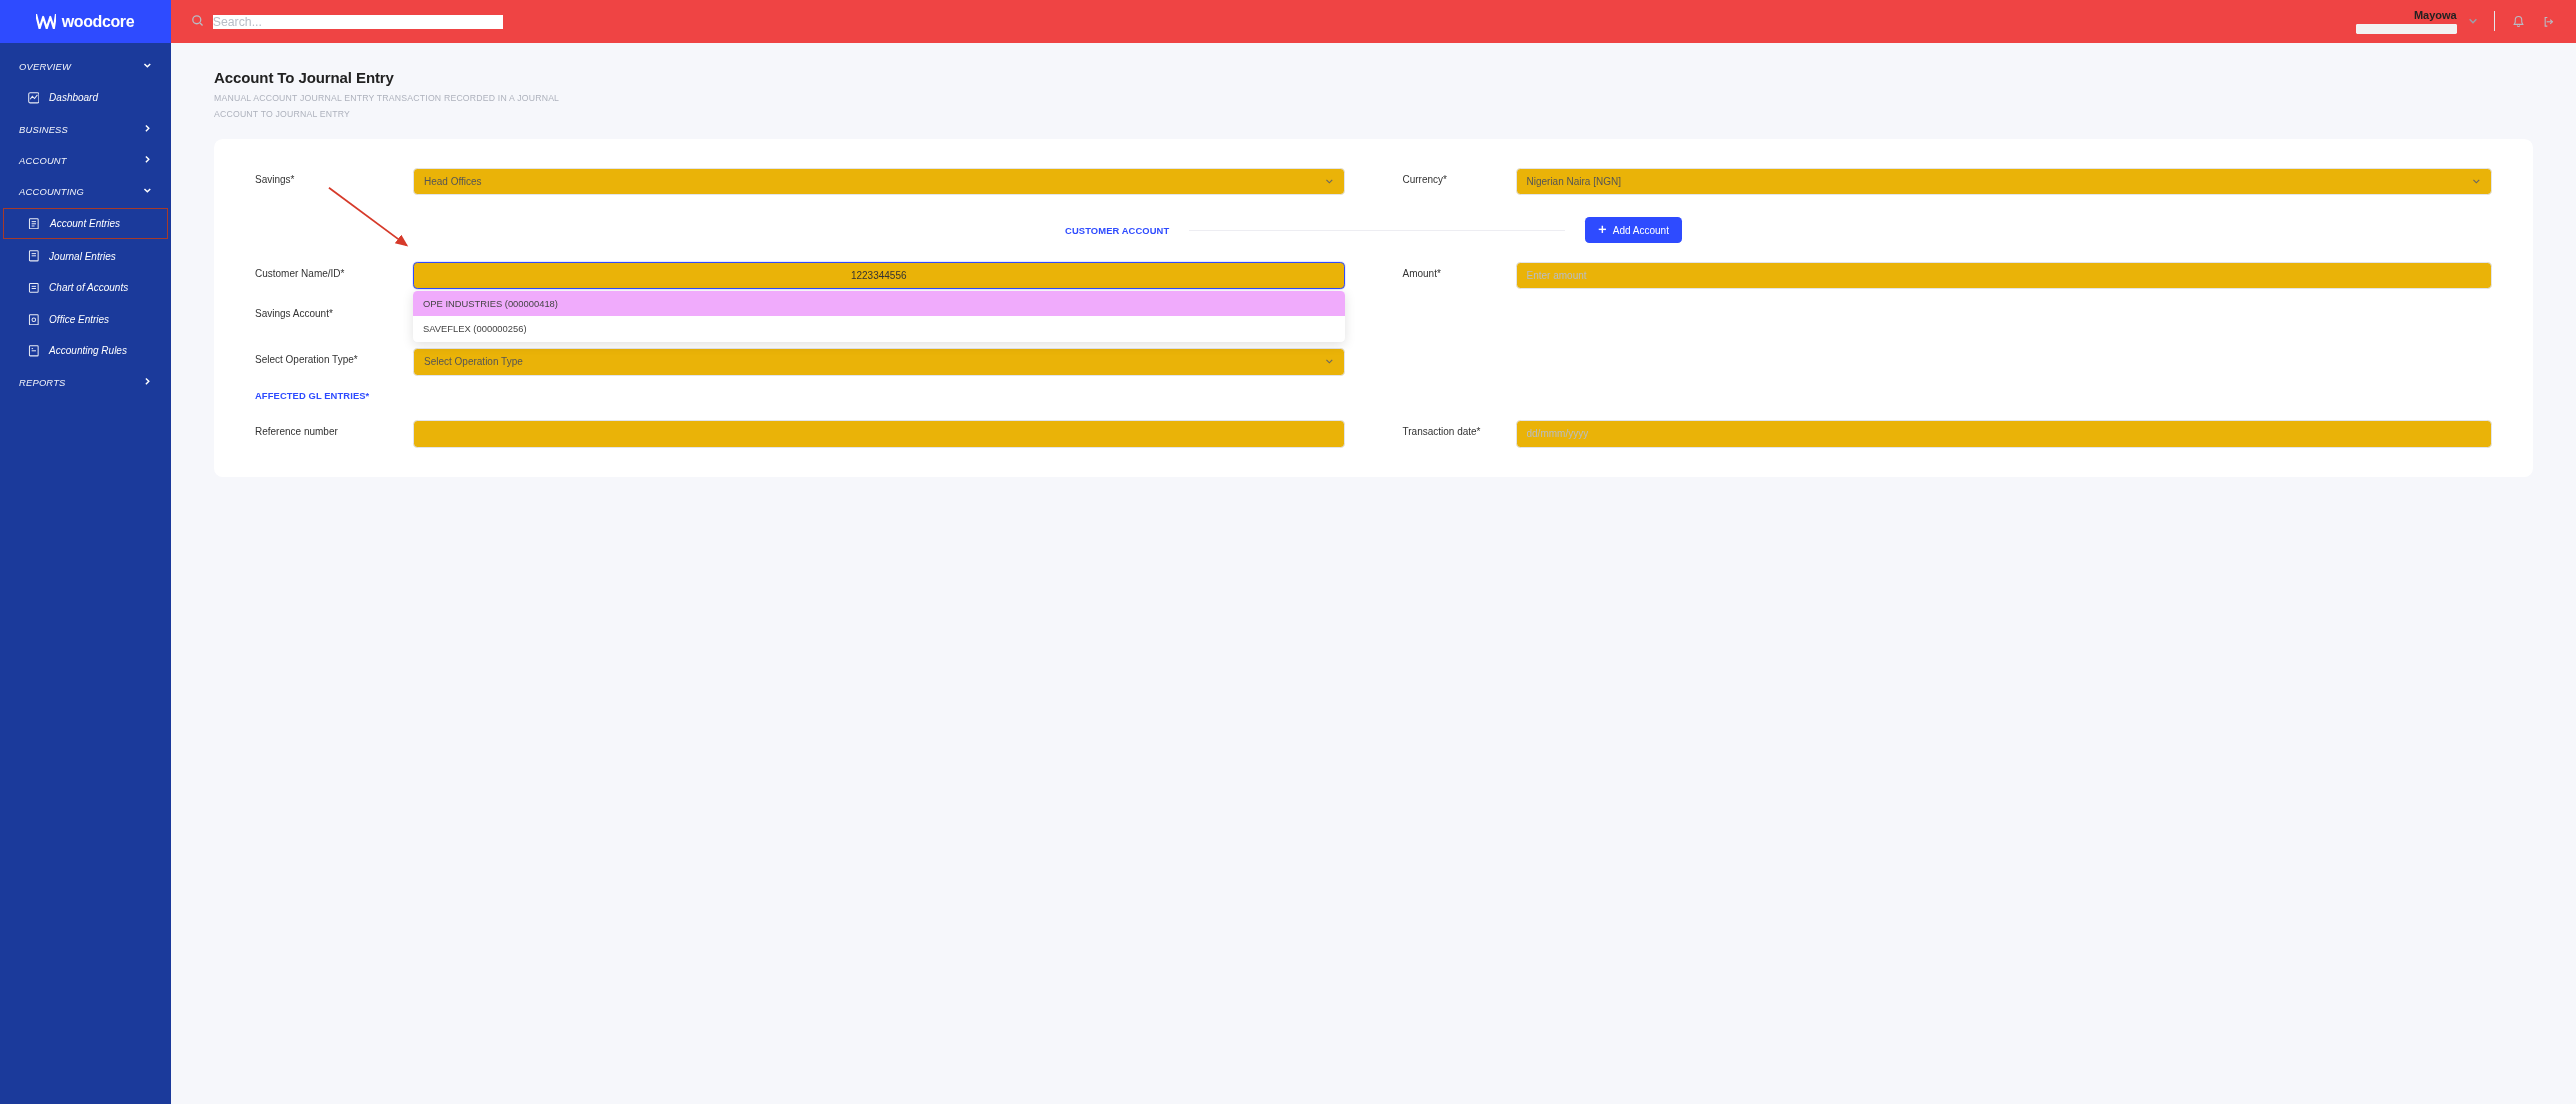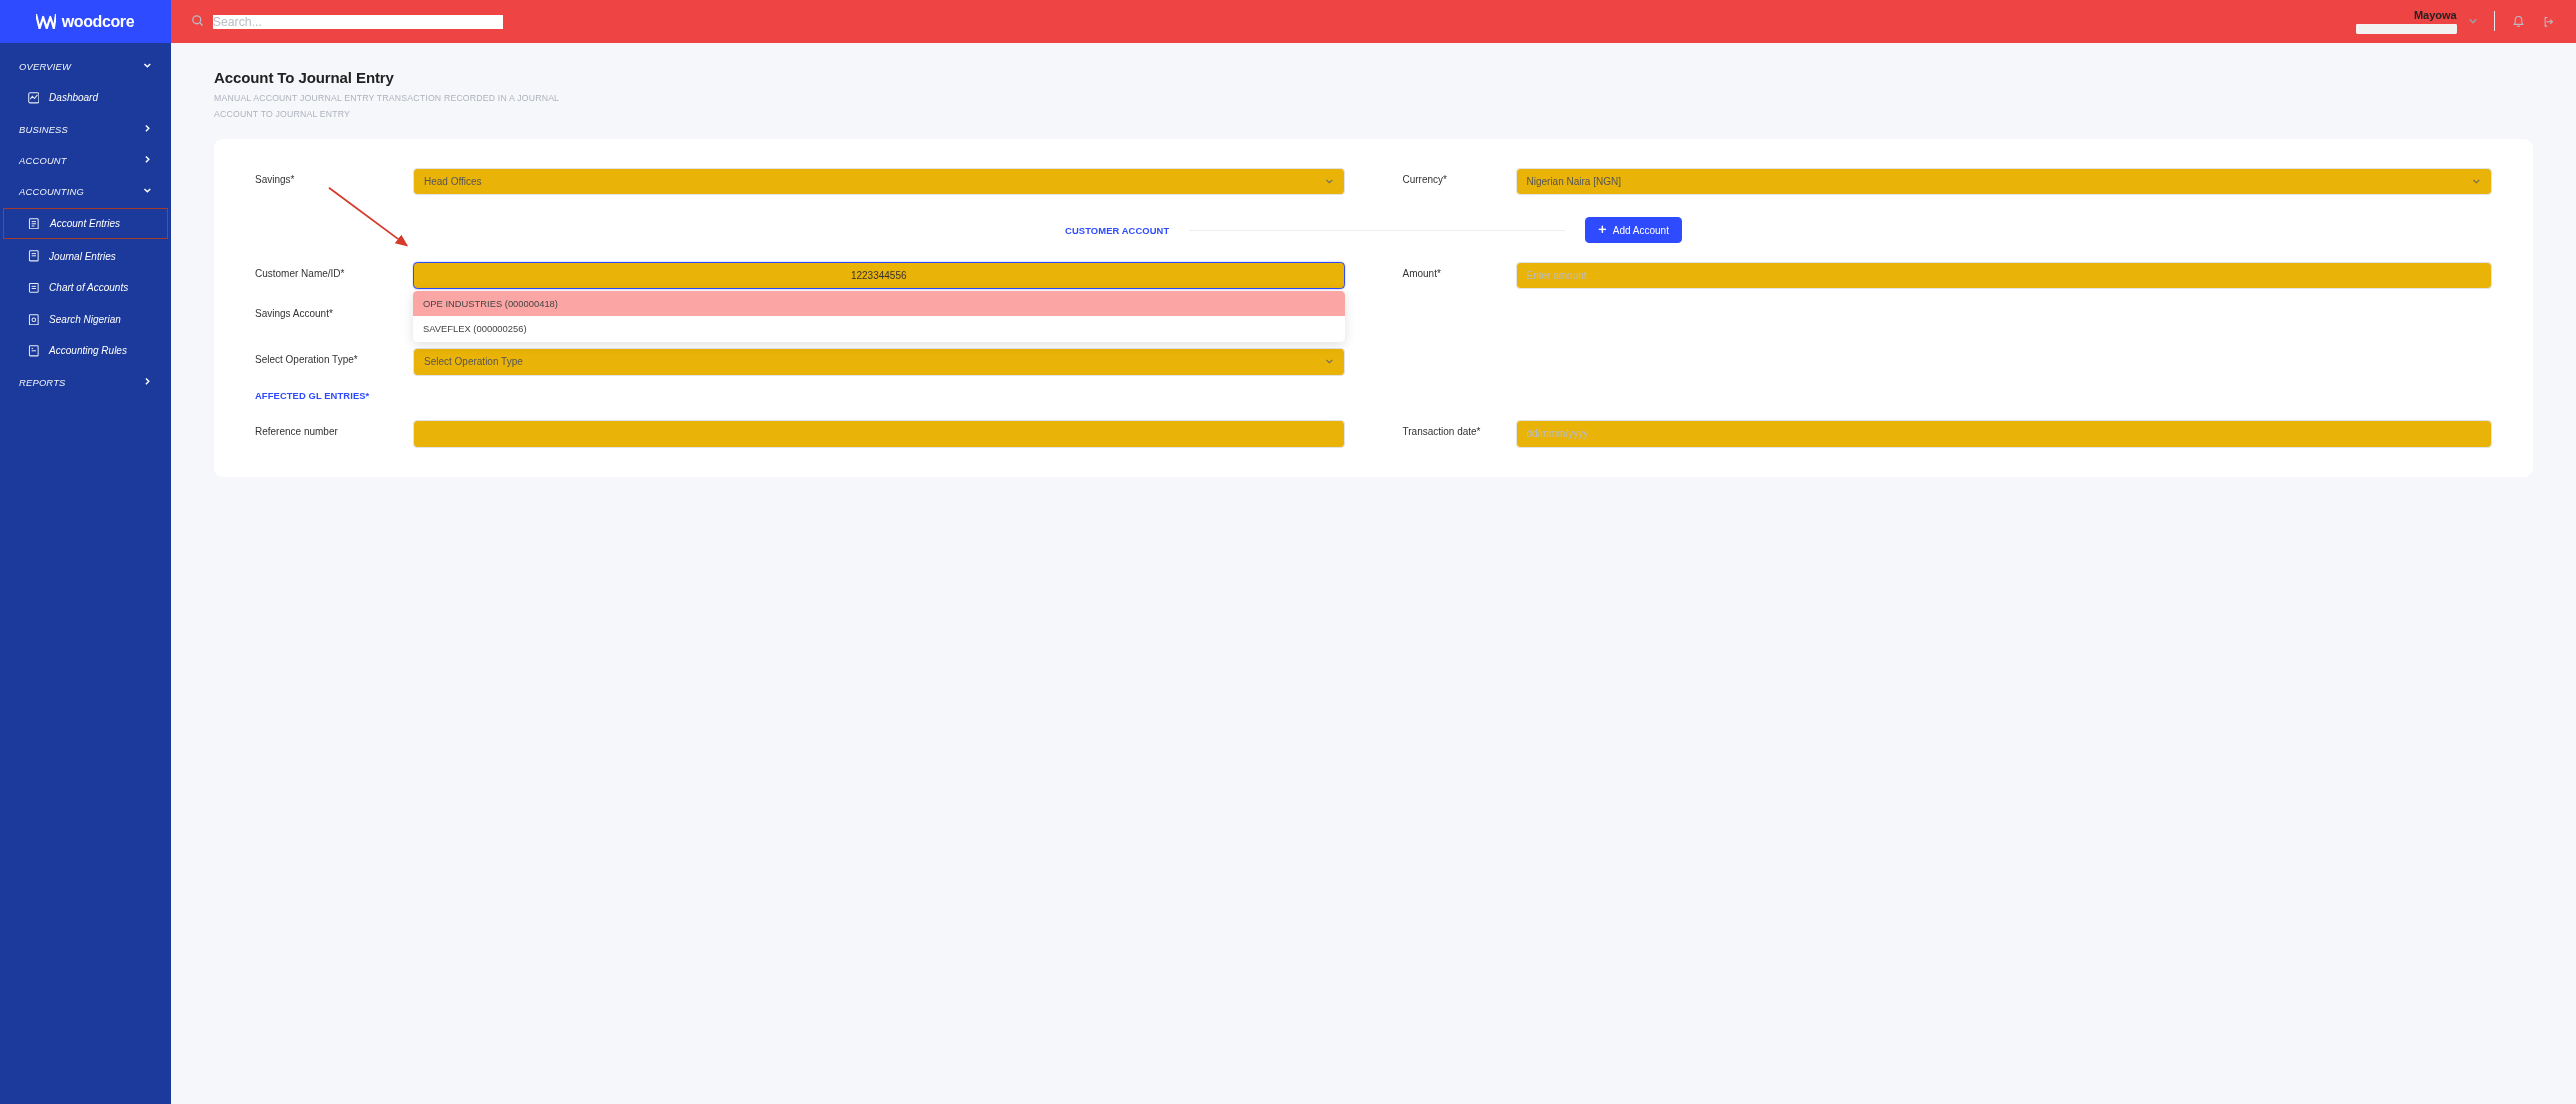--- a/index.html
+++ b/index.html
@@ -63,21 +63,21 @@
   background: #2e4bff; color: #fff; border: none; border-radius: 4.3px;
   padding: 7.2px 13px; font-size: 10px; font-weight: 500; display: inline-flex; align-items: center; gap: 5.8px; cursor: pointer;
 }
 
 
 .dropdown {
   position: absolute; top: 29px; left: 0; right: 0; background: #fff;
   border-radius: 4.3px; box-shadow: 0 2.9px 11.6px rgba(0,0,0,0.12); overflow: hidden; z-index: 10;
 }
 .dropdown-item { padding: 7.2px 10px; font-size: 9.4px; color: #444; cursor: pointer; }
-.dropdown-item.hover { background: #fca5a5; }
+.dropdown-item.hover { background: #f0abfc; }
 
 
 .arrow-overlay { position: absolute; pointer-events: none; }
 
 .chevron-svg { width: 8.7px; height: 8.7px; stroke: currentColor; fill: none; stroke-width: 2; }
 </style>
 </head>
 <body>
 
 <div class="container">
@@ -170,21 +170,21 @@
         </span>
         <span>Chart of Accounts</span>
       </div>
       <div class="sidebar-item">
         <span class="icon">
           <svg width="11.6" height="11.6" viewBox="0 0 16 16" fill="none" stroke="#fff" stroke-width="1.4">
               <rect x="2" y="1" width="12" height="14" rx="1"></rect>
               <circle cx="8" cy="8" r="2.5"></circle>
             </svg>
         </span>
-        <span>Search Nigerian</span>
+        <span>Office Entries</span>
       </div>
       <div class="sidebar-item">
         <span class="icon">
           <svg width="11.6" height="11.6" viewBox="0 0 16 16" fill="none" stroke="#fff" stroke-width="1.4">
               <rect x="2" y="1" width="12" height="14" rx="1"></rect>
               <line x1="5" y1="5" x2="7" y2="5"></line>
               <line x1="5" y1="8" x2="11" y2="8"></line>
             </svg>
         </span>
         <span>Accounting Rules</span>

